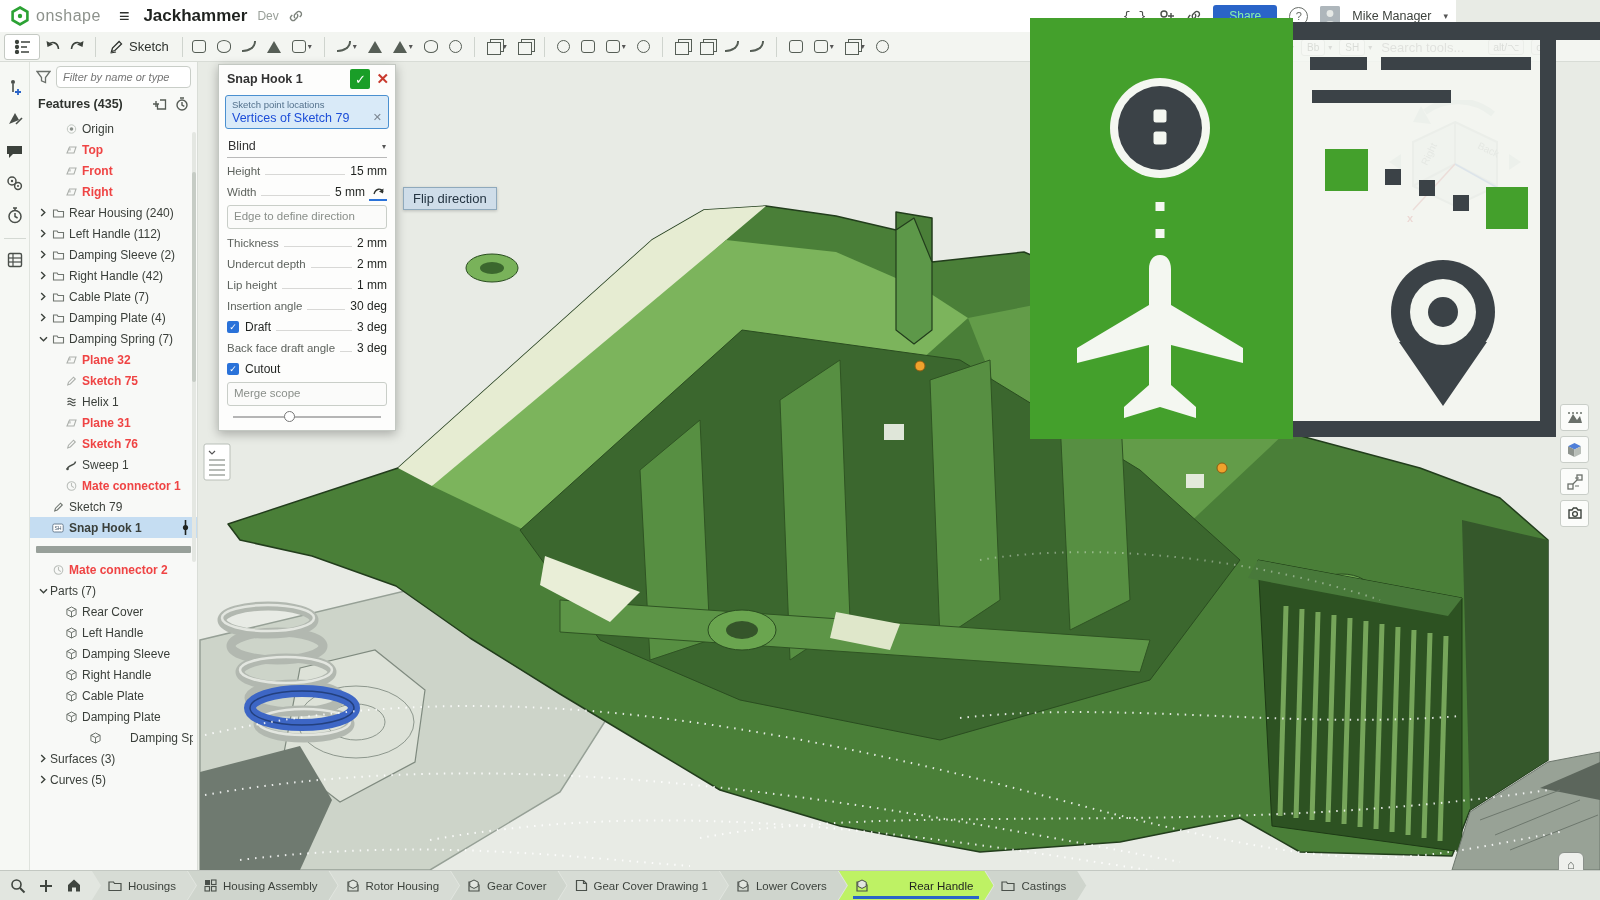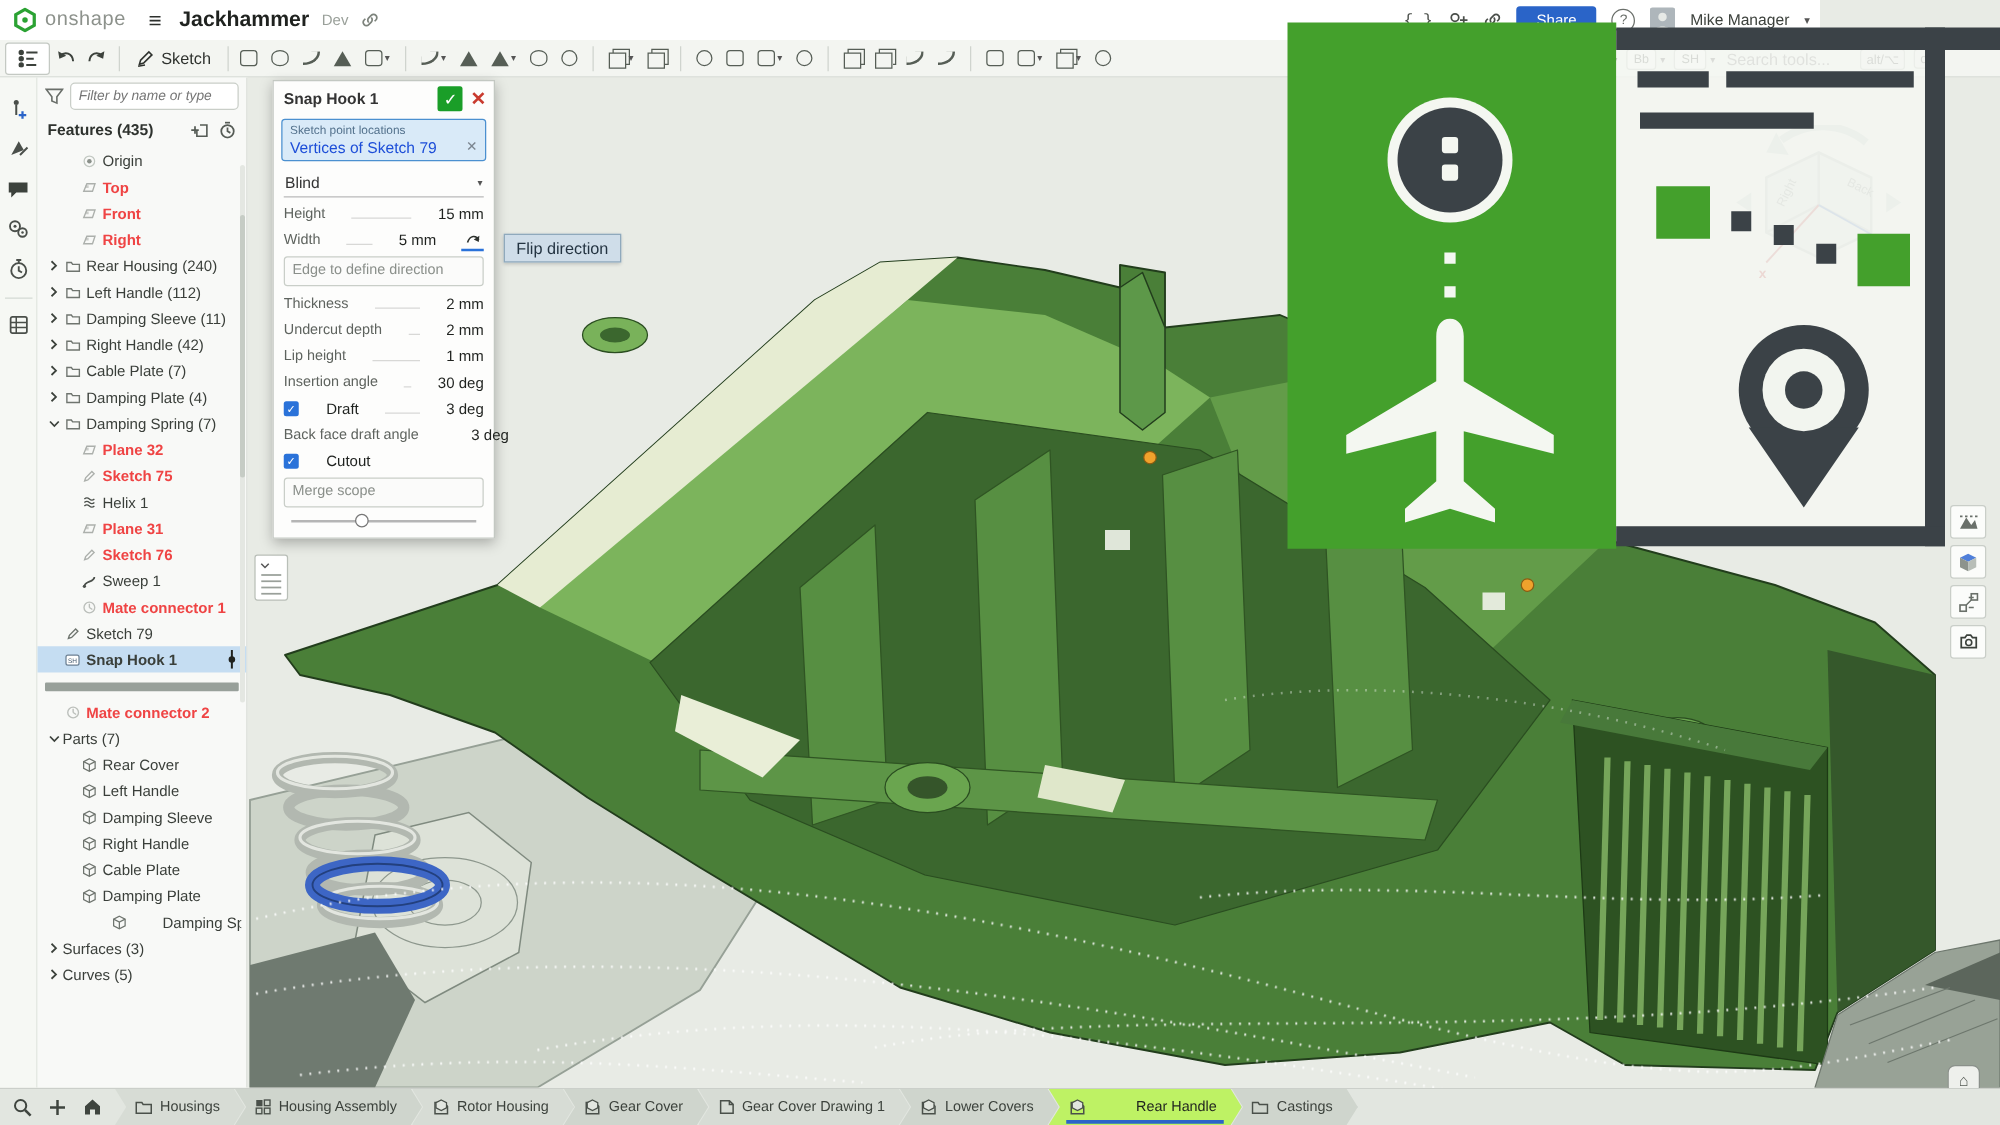--- a/index.html
+++ b/index.html
@@ -7,21 +7,21 @@
     -webkit-font-smoothing:antialiased;}
   
   .titlebar{position:absolute;left:0;top:0;width:1456px;height:32px;background:#ffffff;
     display:flex;align-items:center;gap:10px;padding-left:10px;box-sizing:border-box;z-index:12;}
   .logo{display:flex;align-items:center;gap:6px;}
   .logo-word{font-size:16px;color:#8d928c;letter-spacing:.5px;}
   .hamb{font-size:18px;color:#2c2f2c;margin-left:8px;}
   .doc-title{font-size:17px;font-weight:bold;color:#1f221f;margin-left:4px;}
   .doc-status{font-size:12px;color:#9aa09a;}
   .tb-right{position:absolute;right:8px;top:0;height:32px;display:flex;align-items:center;gap:12px;}
-  .share-btn{background:#2a64c8;color:#ffffff;font-size:12px;padding:4px 16px;border-radius:3px;}
+  .share-btn{background:#2a64c8;color:#86efac;font-size:12px;padding:4px 16px;border-radius:3px;}
   .tb-ic{color:#4a4f4a;font-size:13px;display:flex;align-items:center;}
   .help-circle{width:17px;height:17px;border:1.5px solid #6a6f6a;border-radius:50%;color:#6a6f6a;
     font-size:11px;display:flex;align-items:center;justify-content:center;}
   .avatar{width:20px;height:20px;background:#b9bfc4;border-radius:2px;overflow:hidden;}
   .user-name{font-size:12.5px;color:#3c413c;}
   .caret{font-size:9px;color:#555;}
   
   .toolbar{position:absolute;left:0;top:32px;width:1600px;height:30px;background:#f3f5f1;
     border-bottom:1px solid #d8dcd6;display:flex;align-items:center;z-index:10;box-sizing:border-box;}
   .ftree-btn{width:34px;height:24px;margin-left:4px;border:1px solid #c4c9c3;border-radius:3px;
@@ -79,21 +79,21 @@
   .dlg-ok{width:20px;height:20px;background:#1a9e28;border-radius:2px;color:#fff;font-size:13px;
     display:flex;align-items:center;justify-content:center;margin-right:6px;}
   .dlg-x{color:#c93a2e;font-size:15px;font-weight:bold;}
   .sel-chip{margin:2px 6px 6px;border:1.5px solid #4b90d0;background:#d9eaf8;border-radius:3px;padding:3px 6px;position:relative;}
   .sel-chip .l1{font-size:9.5px;color:#53718c;}
   .sel-chip .l2{font-size:12.5px;color:#1d4ed8;margin-top:1px;}
   .sel-chip .rm{position:absolute;right:6px;bottom:4px;color:#7c8691;font-size:11px;}
   .dlg-select{margin:2px 8px;border-bottom:1px solid #b9b9b9;display:flex;align-items:center;
     padding:4px 1px;font-size:12.5px;}
   .dlg-select .sp{flex:1;}
-  .drow{display:flex;align-items:center;height:21px;padding:0 8px;gap:16px;}
+  .drow{display:flex;align-items:center;height:21px;padding:0 8px;}
   .drow .dl{font-size:11.5px;color:#5e635e;white-space:nowrap;}
   .drow .ln{flex:1;border-bottom:1px solid #d8d8d6;margin:8px 5px 0;}
   .drow .dv{font-size:12px;color:#1f221f;white-space:nowrap;}
   .dbox{margin:3px 8px;border:1px solid #c9cec8;border-radius:3px;background:#fbfbfa;
     padding:4px 6px;font-size:11.5px;color:#8a8f8a;height:24px;box-sizing:border-box;}
   .dcheck{width:12px;height:12px;background:#2a72d9;border-radius:2px;color:#fff;font-size:9px;
     display:flex;align-items:center;justify-content:center;margin-right:6px;flex:none;}
   .dslider{margin:10px 14px 12px;height:2px;background:#b5b5b5;position:relative;}
   .dknob{position:absolute;top:-5px;width:11px;height:11px;border-radius:50%;background:#fff;border:1.5px solid #777;box-sizing:border-box;}
   .flipbtn{width:18px;height:17px;margin-left:4px;border-bottom:2px solid #2a72d9;display:flex;align-items:center;justify-content:center;flex:none;}
@@ -577,21 +577,21 @@
         <span class="cv">
           <svg width="8" height="9" viewBox="0 0 8 9">
             <path d="M2.2,1 L5.8,4.5 L2.2,8" fill="none" stroke="#3c423c" stroke-width="1.4"></path>
           </svg>
         </span>
         <span class="ic">
           <svg width="13" height="12" viewBox="0 0 12 12">
             <path d="M1,3 h3.6 l1,1.5 H11 V10 H1 Z" fill="none" stroke="#6f756f" stroke-width="1.1"></path>
           </svg>
         </span>
-        <span class="lb">Damping Sleeve (11)</span>
+        <span class="lb">Damping Sleeve (2)</span>
       </div>
       <div class="trow" style="padding-left: 6px;">
         <span class="cv">
           <svg width="8" height="9" viewBox="0 0 8 9">
             <path d="M2.2,1 L5.8,4.5 L2.2,8" fill="none" stroke="#3c423c" stroke-width="1.4"></path>
           </svg>
         </span>
         <span class="ic">
           <svg width="13" height="12" viewBox="0 0 12 12">
             <path d="M1,3 h3.6 l1,1.5 H11 V10 H1 Z" fill="none" stroke="#6f756f" stroke-width="1.1"></path>

